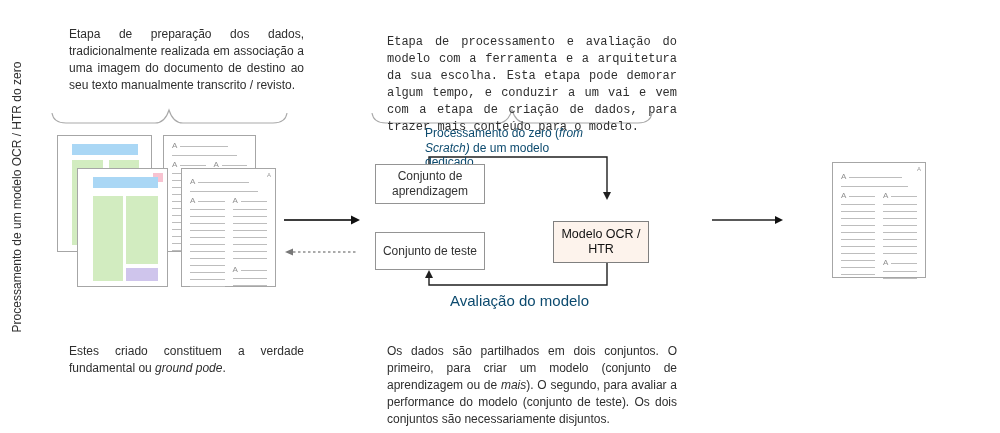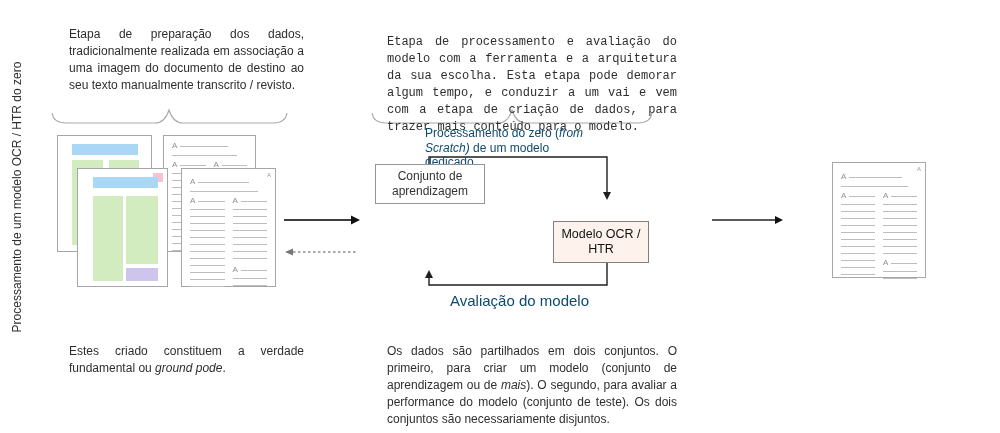--- a/index.html
+++ b/index.html
@@ -142,20 +142,23 @@
     </div>
   </div>
 
   <div class="flow-label" style="left:425px; top:126px; width:168px;">
     <span>Processamento do zero (</span><span class="it">from Scratch)</span><span> de um modelo dedicado</span>
   </div>
 
   <div class="fbox" style="left:375px; top:164px; width:110px; height:40px;align-items:center;">
     <span>Conjunto de aprendizagem</span>
   </div>
+  <div class="fbox" style="left:375px; top:232px; width:110px; height:38px;">
+    <span>Conjunto de teste</span>
+  </div>
   <div class="fbox model" style="left:553px; top:200px; width:96px; height:42px;margin-top:21px;">
     <span>Modelo OCR / HTR</span>
   </div>
 
   <div class="flow-label" style="left:450px; top:294px; width:172px; text-align:left; font-size:15px;">Avaliação do modelo</div>
 
   <div class="doc" style="left:832px; top:162px; width:94px; height:116px;">
     <span class="corner-a">A</span>
     <div class="inner">
       <div class="arow" style="width:80%; margin-top:4px;">

